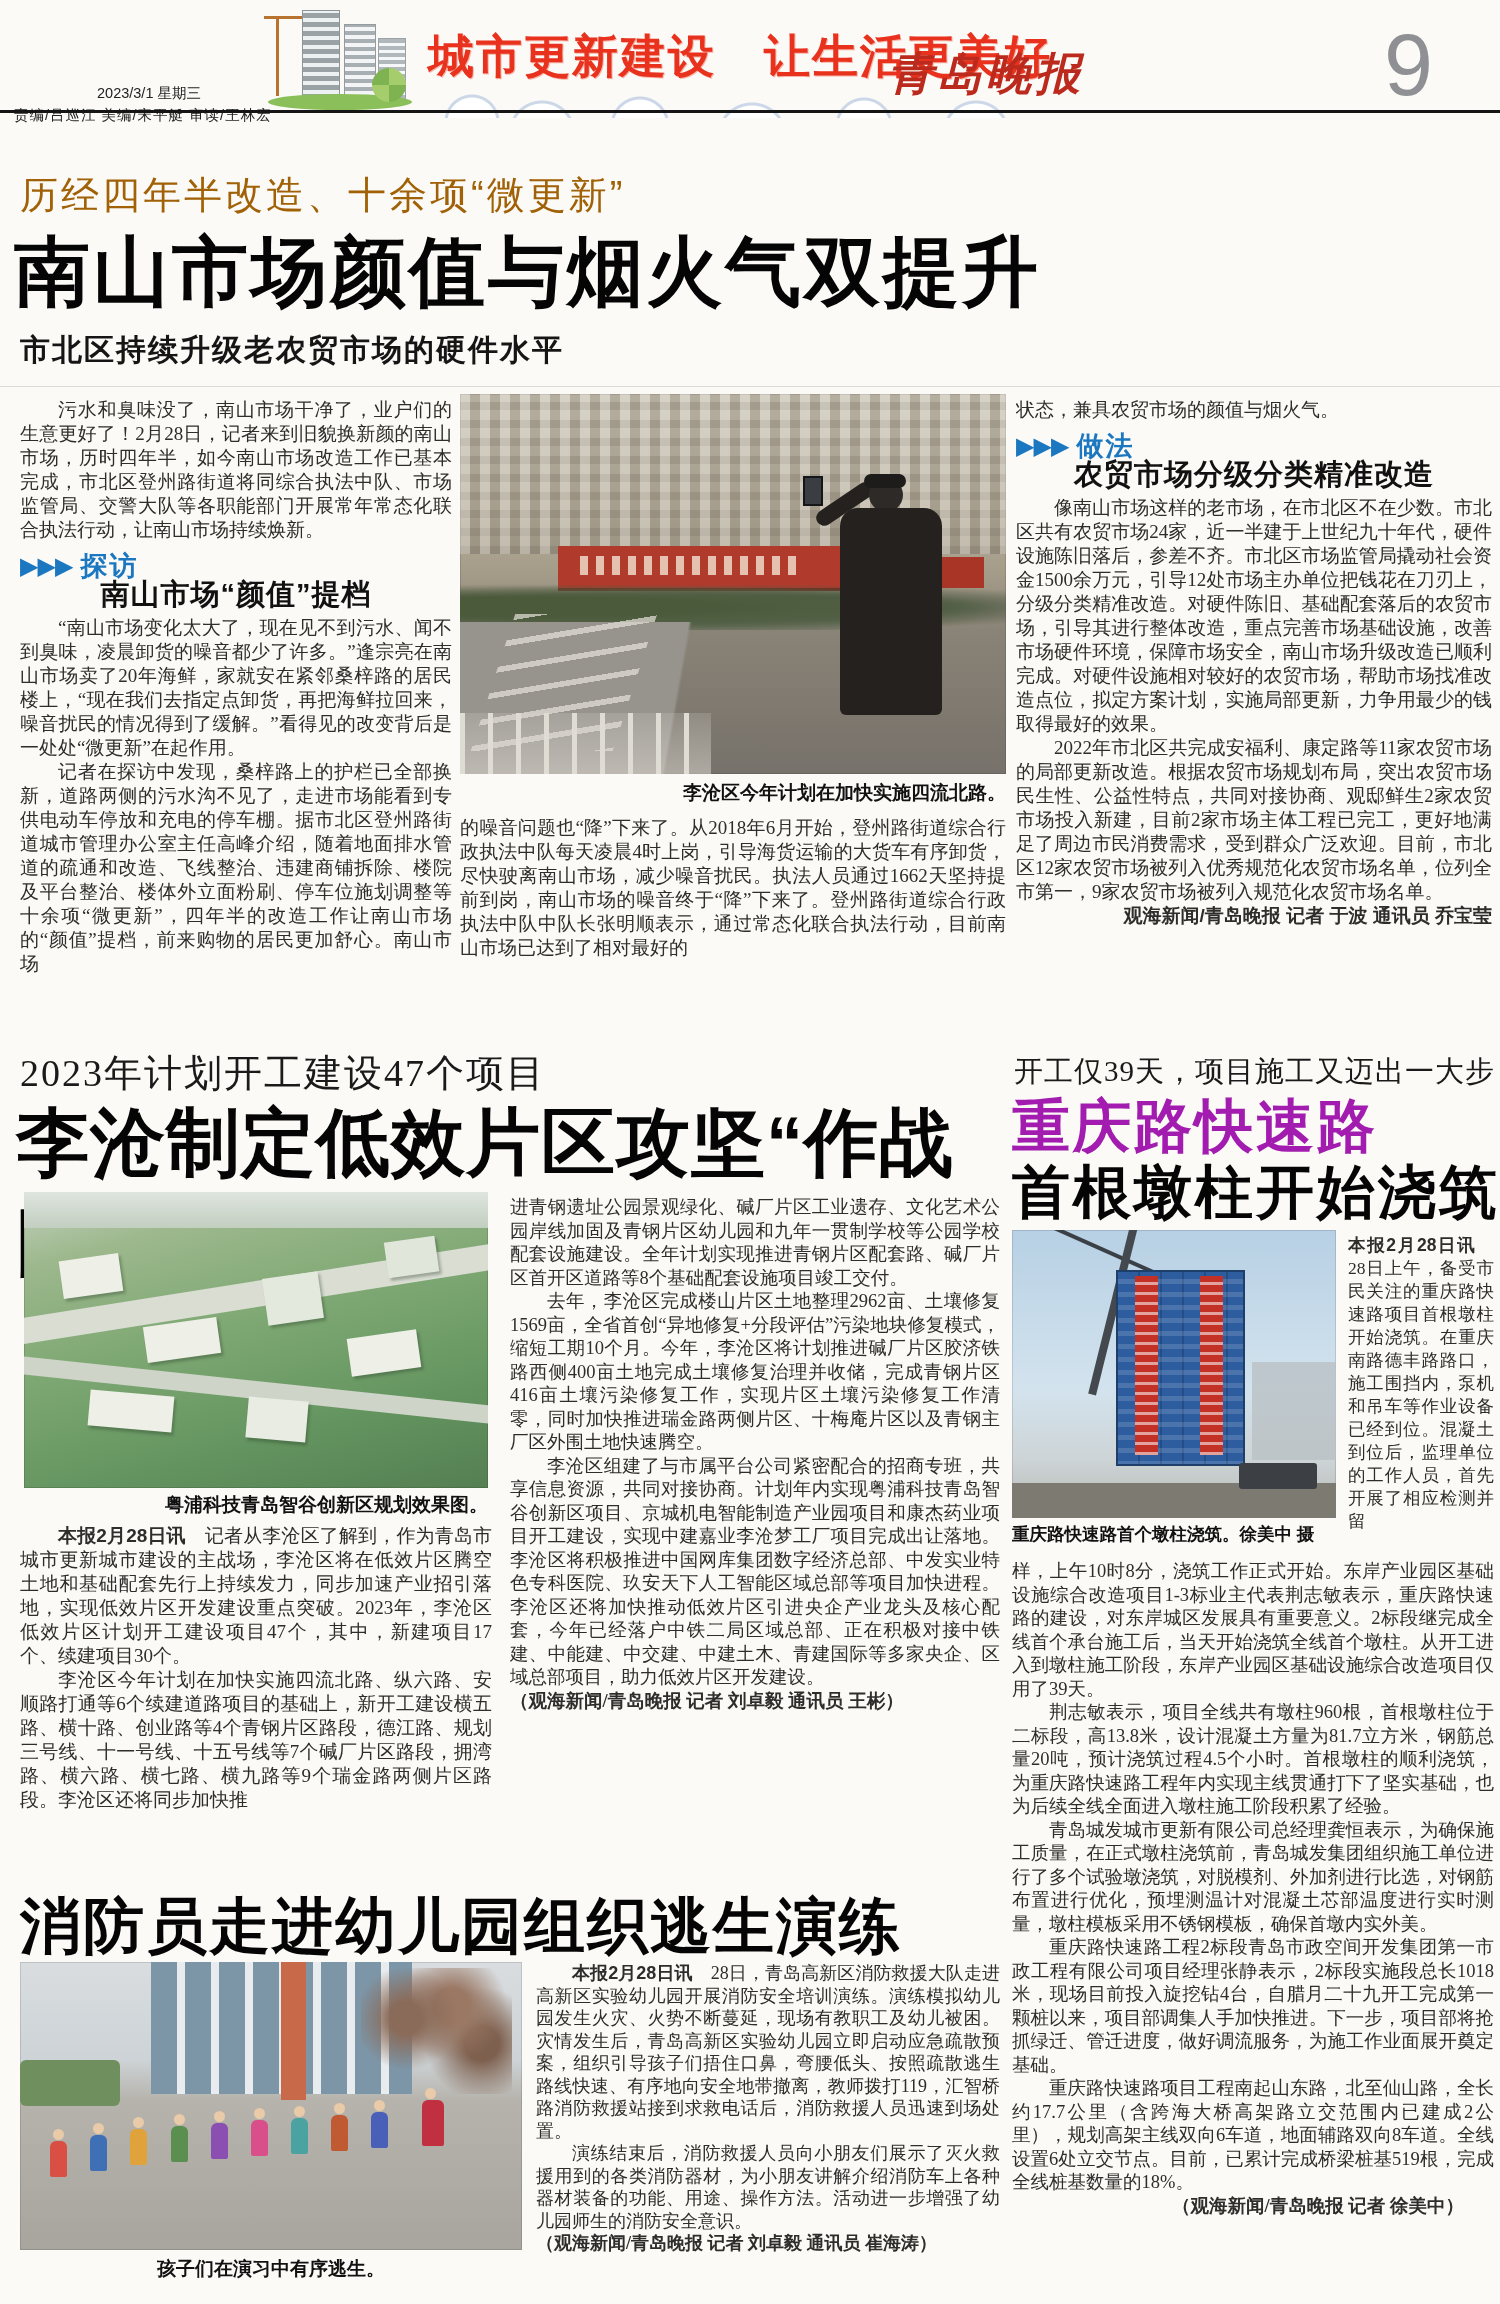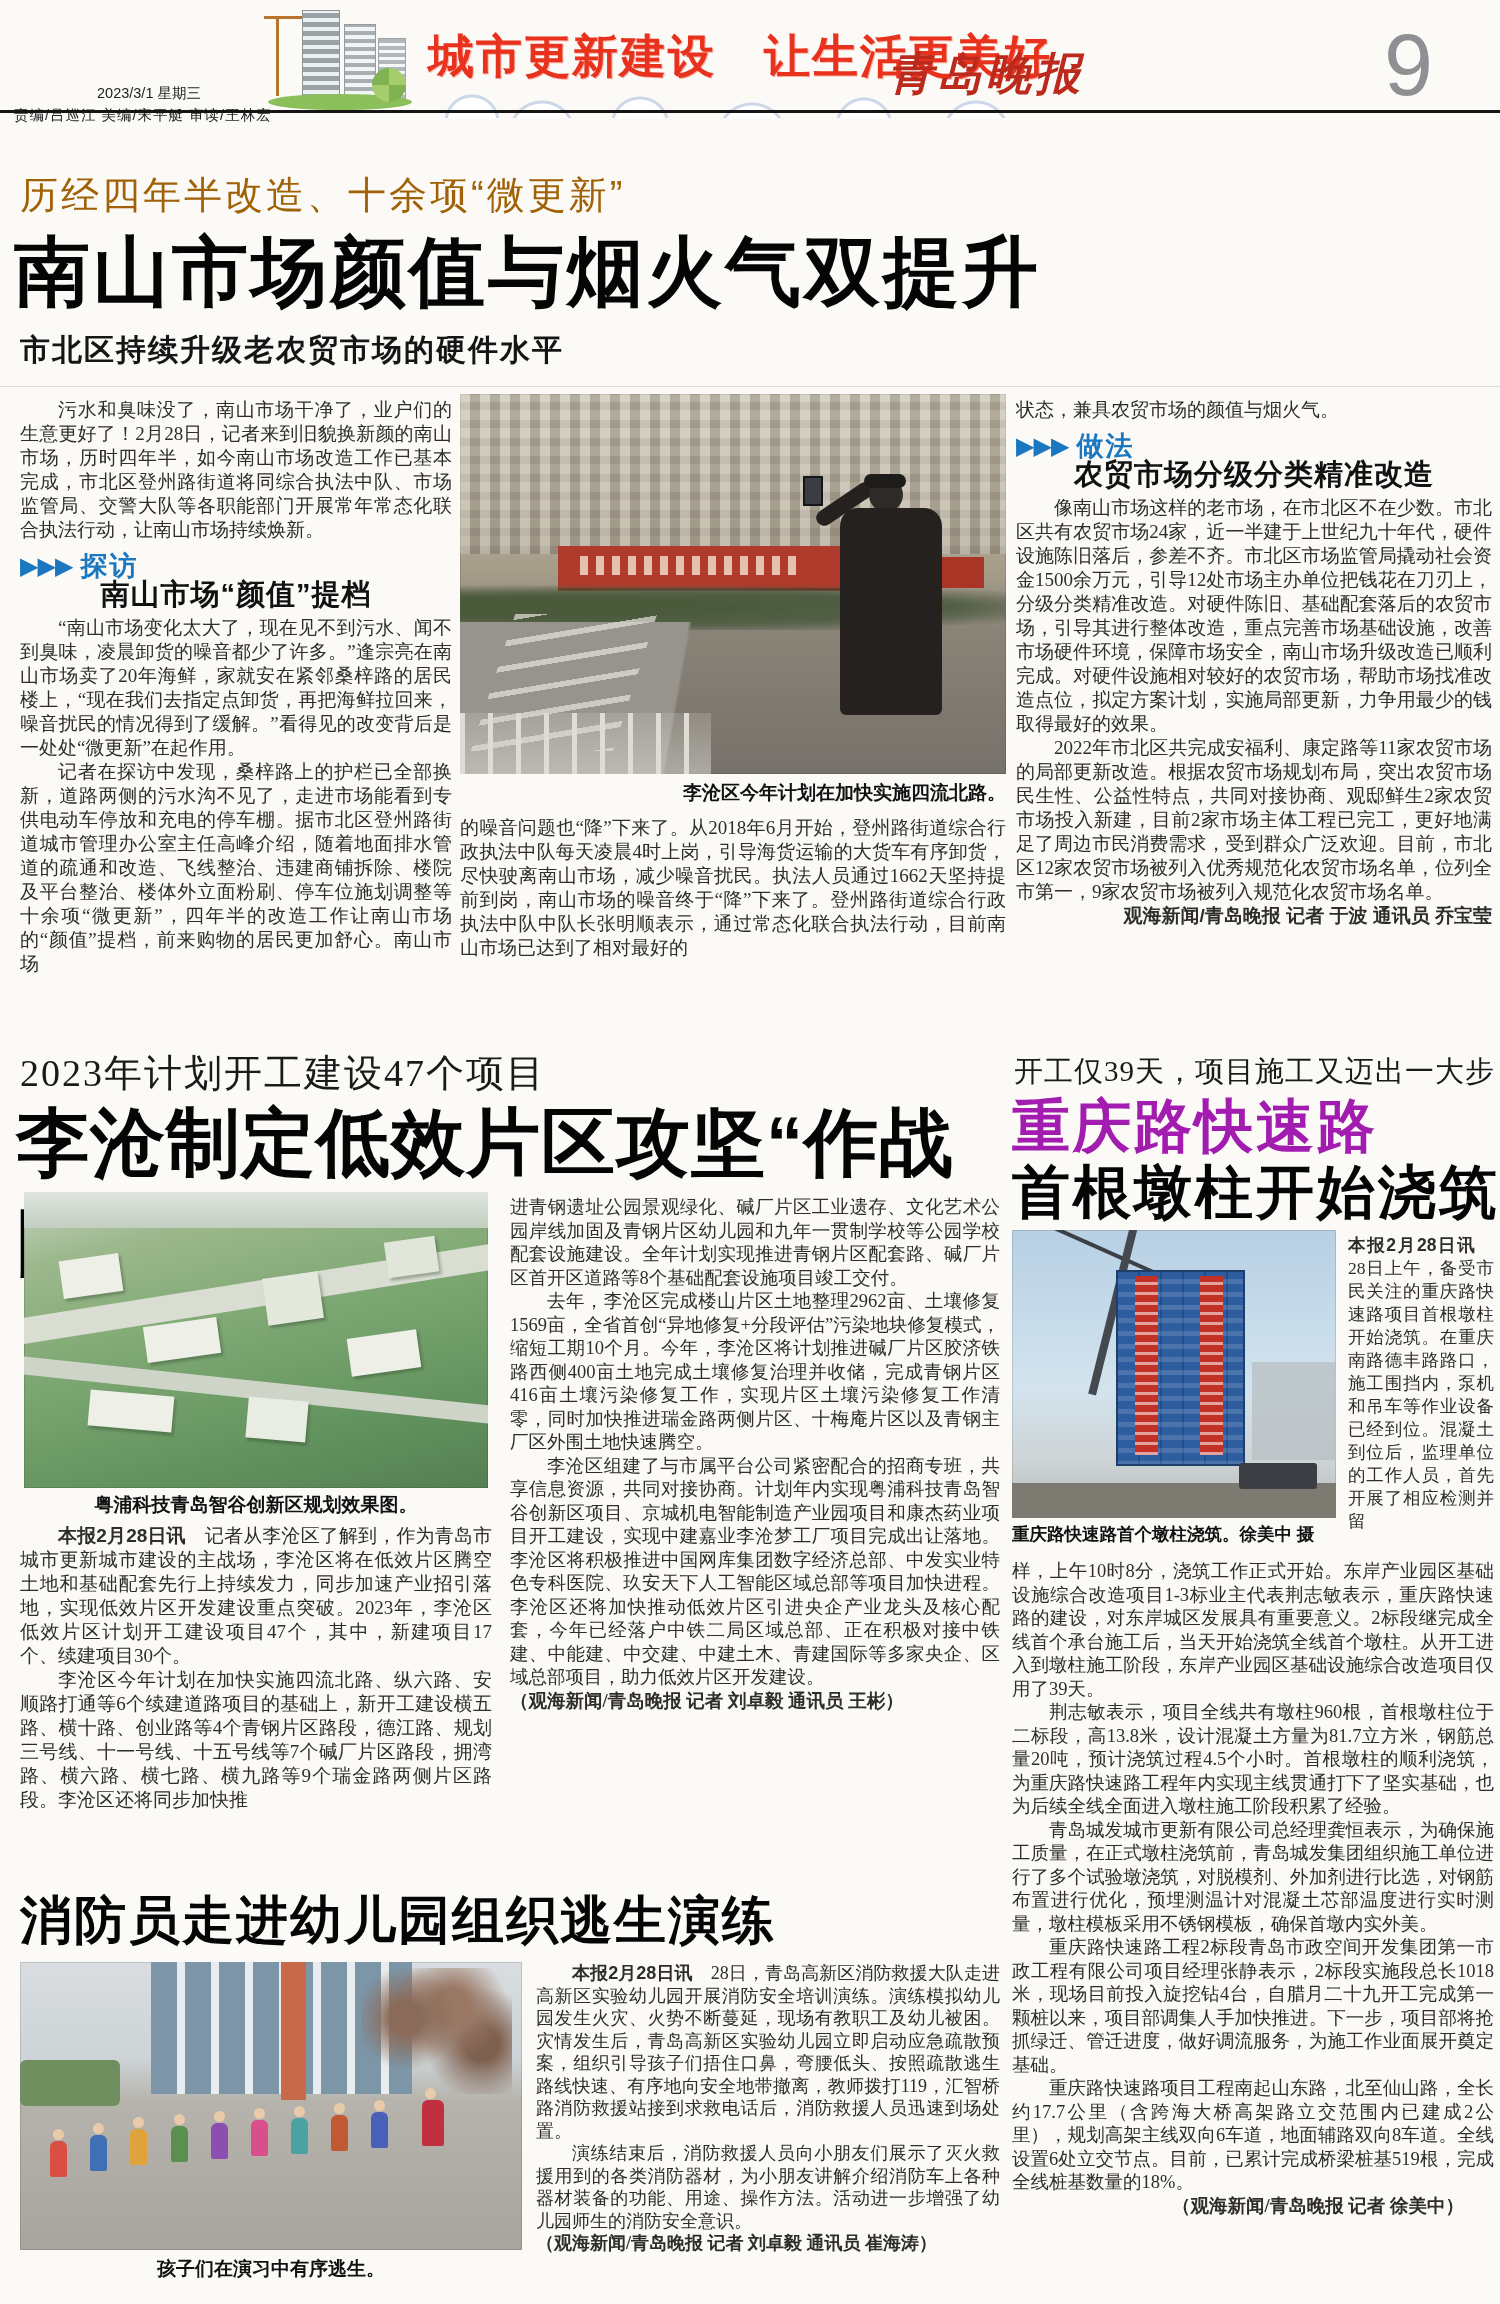--- a/index.html
+++ b/index.html
@@ -98,21 +98,21 @@
   .ph2 .road{position:absolute;left:-10%;top:30%;width:120%;height:26px;background:#d9ddd2;transform:rotate(-9deg);border-radius:12px;}
   .ph2 .road2{position:absolute;left:-10%;top:64%;width:120%;height:18px;background:#cfd4c8;transform:rotate(6deg);border-radius:10px;}
   .ph2 .b{position:absolute;background:#eef0e8;box-shadow:2px 3px 3px rgba(40,60,40,.35);}
   .ph2 .b1{left:8%;top:22%;width:13%;height:13%;transform:rotate(-8deg);}
   .ph2 .b2{left:26%;top:44%;width:16%;height:12%;transform:rotate(-8deg);}
   .ph2 .b3{left:52%;top:28%;width:12%;height:16%;transform:rotate(-8deg);background:#e4e9dd;}
   .ph2 .b4{left:70%;top:48%;width:15%;height:13%;transform:rotate(-8deg);}
   .ph2 .b5{left:14%;top:68%;width:18%;height:12%;transform:rotate(5deg);}
   .ph2 .b6{left:48%;top:70%;width:13%;height:14%;transform:rotate(5deg);background:#e9ece2;}
   .ph2 .b7{left:78%;top:16%;width:11%;height:12%;transform:rotate(-8deg);background:#e0e6da;}
-  .a2-cap{left:24px;top:1492px;width:464px;text-align:center;}
+  .a2-cap{left:24px;top:1492px;width:464px;text-align:right;}
   .a2-left{left:20px;top:1524px;width:472px;height:352px;overflow:hidden;}
   .a2-mid{left:510px;top:1196px;width:490px;height:668px;overflow:hidden;font-size:18.5px;line-height:23.5px;}
   
   .a3-kicker{left:1014px;top:1052px;font-size:29px;color:#1a1a1a;letter-spacing:1px;}
   .a3-head1{left:1012px;top:1088px;font-size:58px;font-weight:900;color:#a21caf;letter-spacing:3px;}
   .a3-head2{left:1012px;top:1154px;font-size:58px;font-weight:900;color:#050505;letter-spacing:3px;}
   .ph3{left:1012px;top:1230px;width:324px;height:288px;overflow:hidden;
     background:linear-gradient(180deg,#b7d0e4 0%,#d3e3ee 55%,#cdd4d6 80%,#b4b6b2 100%);}
   .ph3 .cityr{position:absolute;right:0;top:46%;width:26%;height:34%;background:#b9c0c4;opacity:.8;}
   .ph3 .pillar{position:absolute;left:32%;top:14%;width:40%;height:68%;background:#2d5d9e;
@@ -123,21 +123,21 @@
     background-image:repeating-linear-gradient(0deg,rgba(255,255,255,.55) 0 3px,transparent 3px 10px);}
   .ph3 .ban1{left:38%;} .ph3 .ban2{left:58%;}
   .ph3 .boom1{position:absolute;left:-6%;top:4%;width:60%;height:4px;background:#3a4046;transform:rotate(24deg);}
   .ph3 .boom2{position:absolute;left:30%;top:-2%;width:8px;height:60%;background:#43494f;transform:rotate(14deg);}
   .ph3 .ground{position:absolute;left:0;bottom:0;width:100%;height:12%;background:#7d7a72;}
   .ph3 .truck{position:absolute;right:6%;bottom:10%;width:24%;height:9%;background:#3c4044;border-radius:3px;}
   .a3-cap{left:1012px;top:1522px;width:332px;font-size:17.5px;}
   .a3-side{left:1348px;top:1234px;width:146px;height:322px;overflow:hidden;font-size:17.5px;line-height:23px;}
   .a3-main{left:1012px;top:1560px;width:482px;height:738px;overflow:hidden;font-size:18.5px;line-height:23.5px;}
   
-  .a4-head{left:20px;top:1886px;font-size:52px;font-weight:900;color:#050505;letter-spacing:2px;}
+  .a4-head{left:20px;top:1886px;font-size:61px;font-weight:900;color:#050505;letter-spacing:2px;}
   .ph4{left:20px;top:1962px;width:502px;height:288px;overflow:hidden;background:linear-gradient(180deg,#d9dde0 0%,#cdd3d6 34%,#b6b3ac 48%,#a8a59e 100%);}
   .ph4 .win{position:absolute;left:26%;top:0;width:52%;height:46%;
     background:repeating-linear-gradient(90deg,#7c96a8 0 26px,#e8ecee 26px 34px),
                repeating-linear-gradient(0deg,rgba(255,255,255,.35) 0 10px,transparent 10px 26px);}
   .ph4 .col-orange{position:absolute;left:52%;top:0;width:5%;height:48%;background:#c8694a;}
   .ph4 .tree{position:absolute;right:2%;top:2%;width:30%;height:44%;
     background:radial-gradient(circle at 30% 40%,#8a6a58 12%,transparent 40%),
                radial-gradient(circle at 60% 30%,#9a7864 14%,transparent 44%),
                radial-gradient(circle at 80% 60%,#7e604e 12%,transparent 40%);}
   .ph4 .hedge{position:absolute;left:0;top:34%;width:20%;height:16%;background:#6f8f5f;border-radius:6px;}

